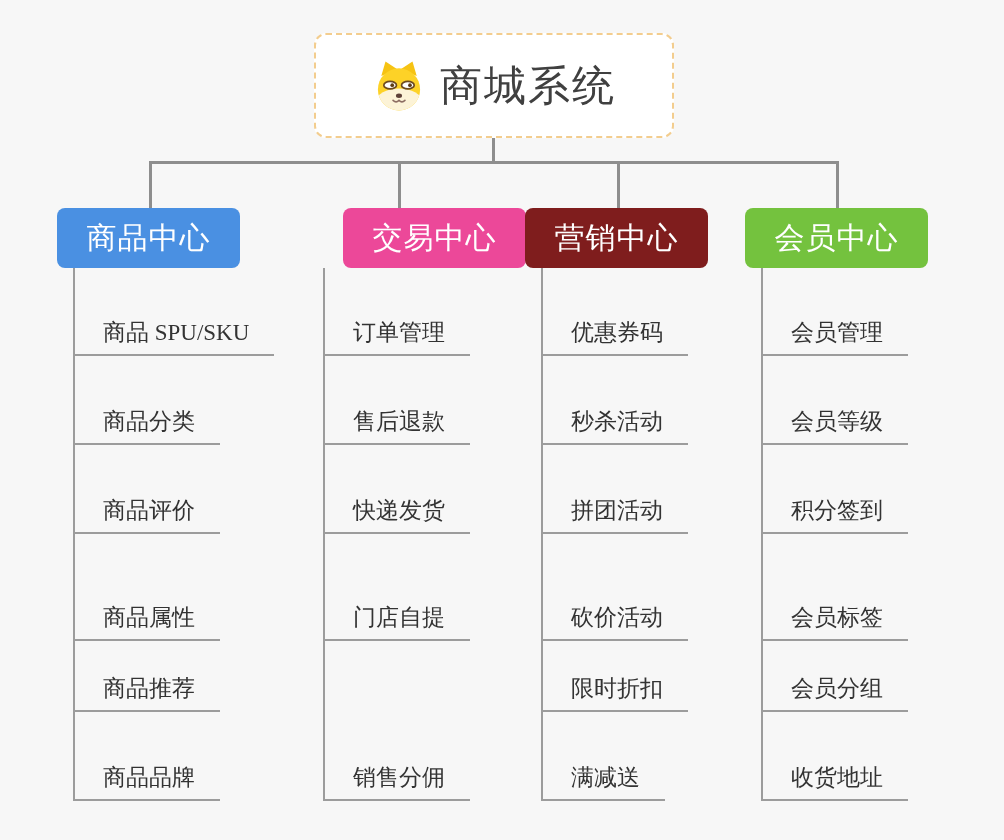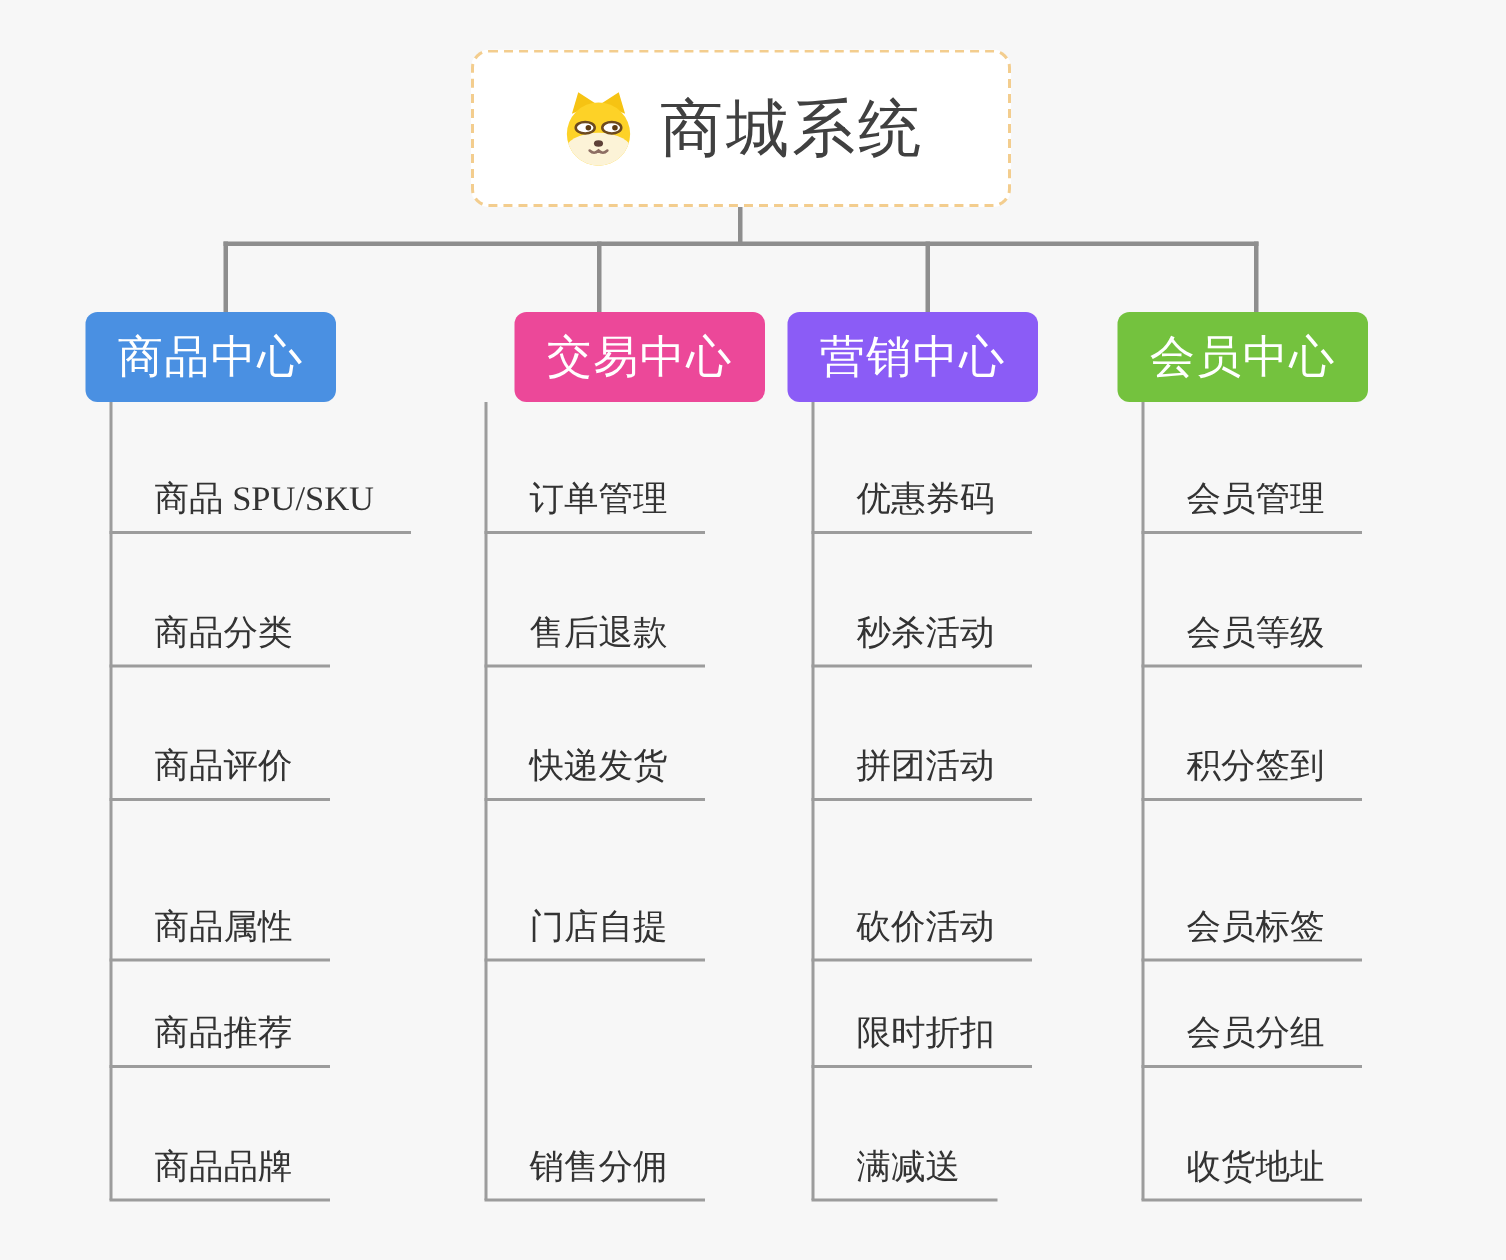--- a/index.html
+++ b/index.html
@@ -16,21 +16,21 @@
   .root{
     position:absolute;left:314px;top:33px;width:360px;height:105px;box-sizing:border-box;
     background:#ffffff;border:2px dashed #f3cd8e;border-radius:12px;
     display:flex;align-items:center;justify-content:center;gap:14px;
   }
   .root-title{font-size:42px;color:#404040;letter-spacing:2px;white-space:nowrap;}
   .dog{display:flex;align-items:center;}
   
   .branch{position:absolute;top:208px;width:270px;height:600px;}
   .pill{
-    position:absolute;left:0;top:0;width:167px;height:60px;border-radius:8px;
+    position:absolute;left:0;top:0;width:183px;height:60px;border-radius:8px;
     color:#ffffff;font-size:30px;letter-spacing:1px;
     display:flex;align-items:center;justify-content:center;white-space:nowrap;
   }
   .spine{position:absolute;left:16px;top:60px;width:2px;height:532px;background:#9c9c9c;}
   .leaf{
     position:absolute;left:16px;height:42px;box-sizing:border-box;
     border-bottom:2px solid #9c9c9c;
     font-size:23px;color:#333333;white-space:nowrap;
     display:flex;align-items:flex-end;
     padding:0 25px 6px 30px;
@@ -88,21 +88,21 @@
     <div class="pill" style="background-color: #ec4899; margin-left: 36px;">交易中心</div>
     <div class="spine"></div>
     <div class="leaf t0">订单管理</div>
     <div class="leaf t1">售后退款</div>
     <div class="leaf t2">快递发货</div>
     <div class="leaf t3">门店自提</div>
     <div class="leaf t5">销售分佣</div>
   </div>
 
   <div class="branch" style="left:525px">
-    <div class="pill" style="background-color: #8b5cf6;">营销中心</div>
+    <div class="pill" style="background-color: #7f1d1d;">营销中心</div>
     <div class="spine"></div>
     <div class="leaf t0">优惠券码</div>
     <div class="leaf t1">秒杀活动</div>
     <div class="leaf t2">拼团活动</div>
     <div class="leaf t3">砍价活动</div>
     <div class="leaf t4">限时折扣</div>
     <div class="leaf t5">满减送</div>
   </div>
 
   <div class="branch" style="left:745px">

